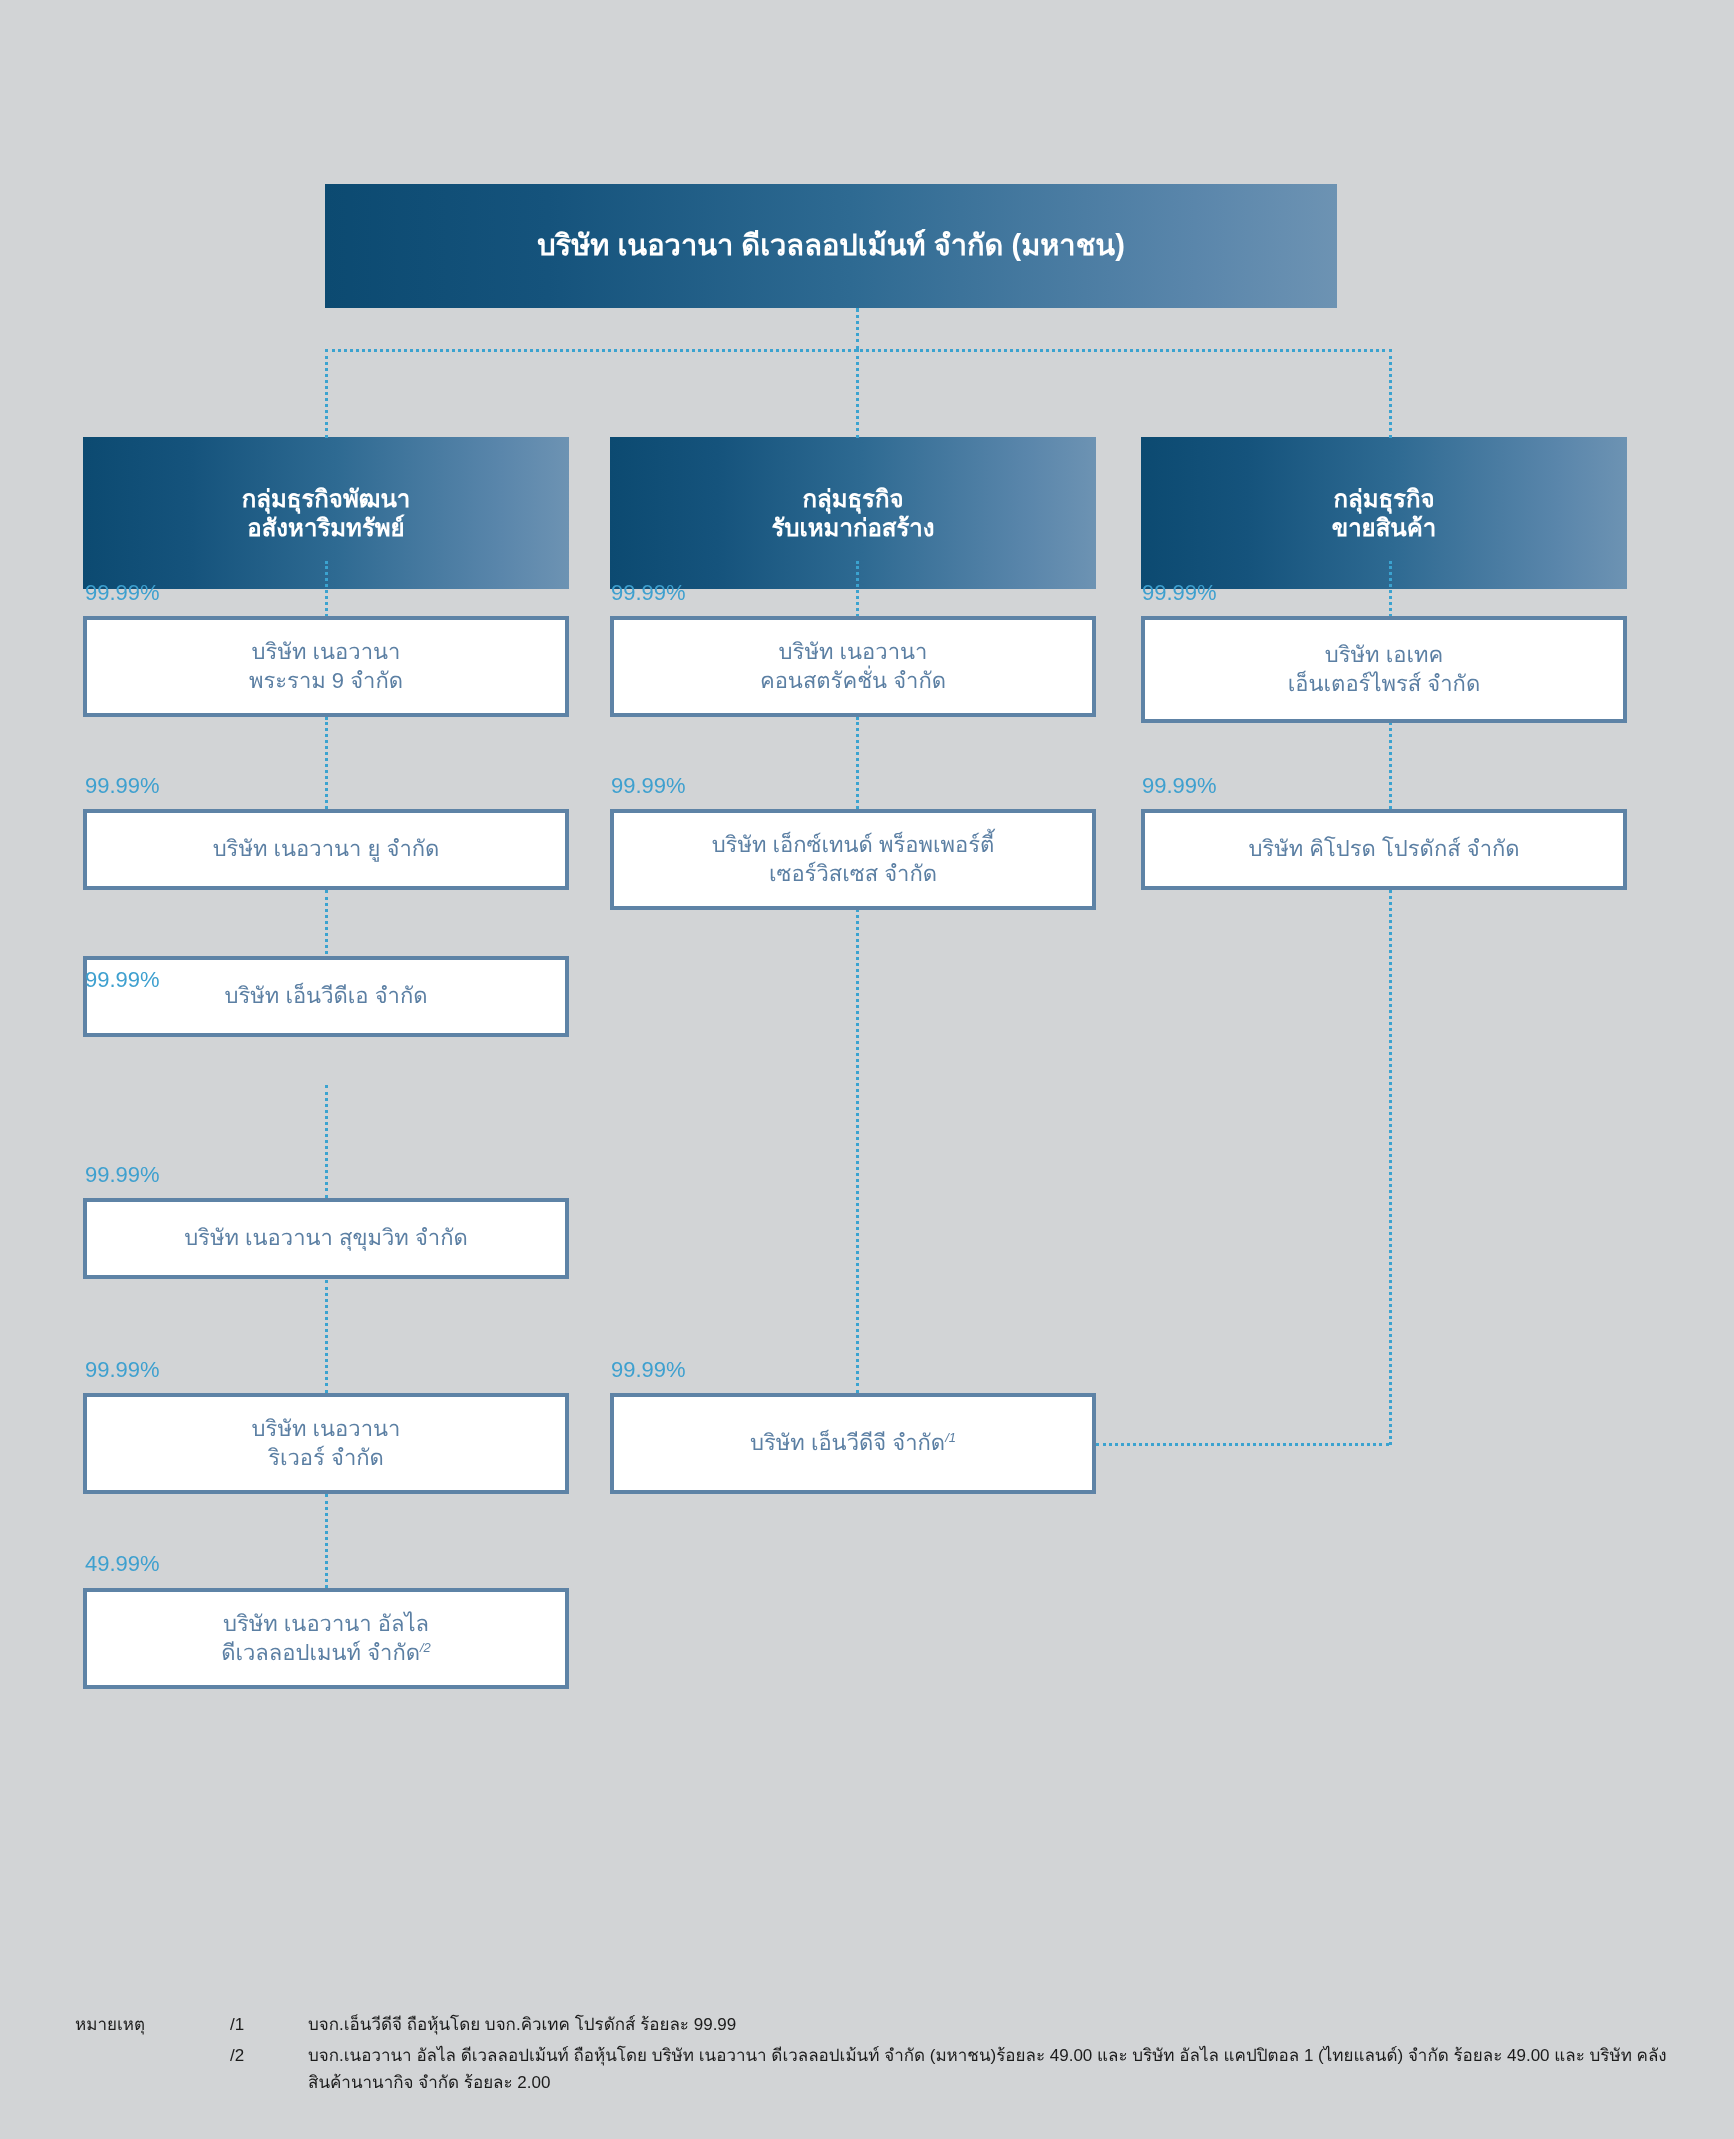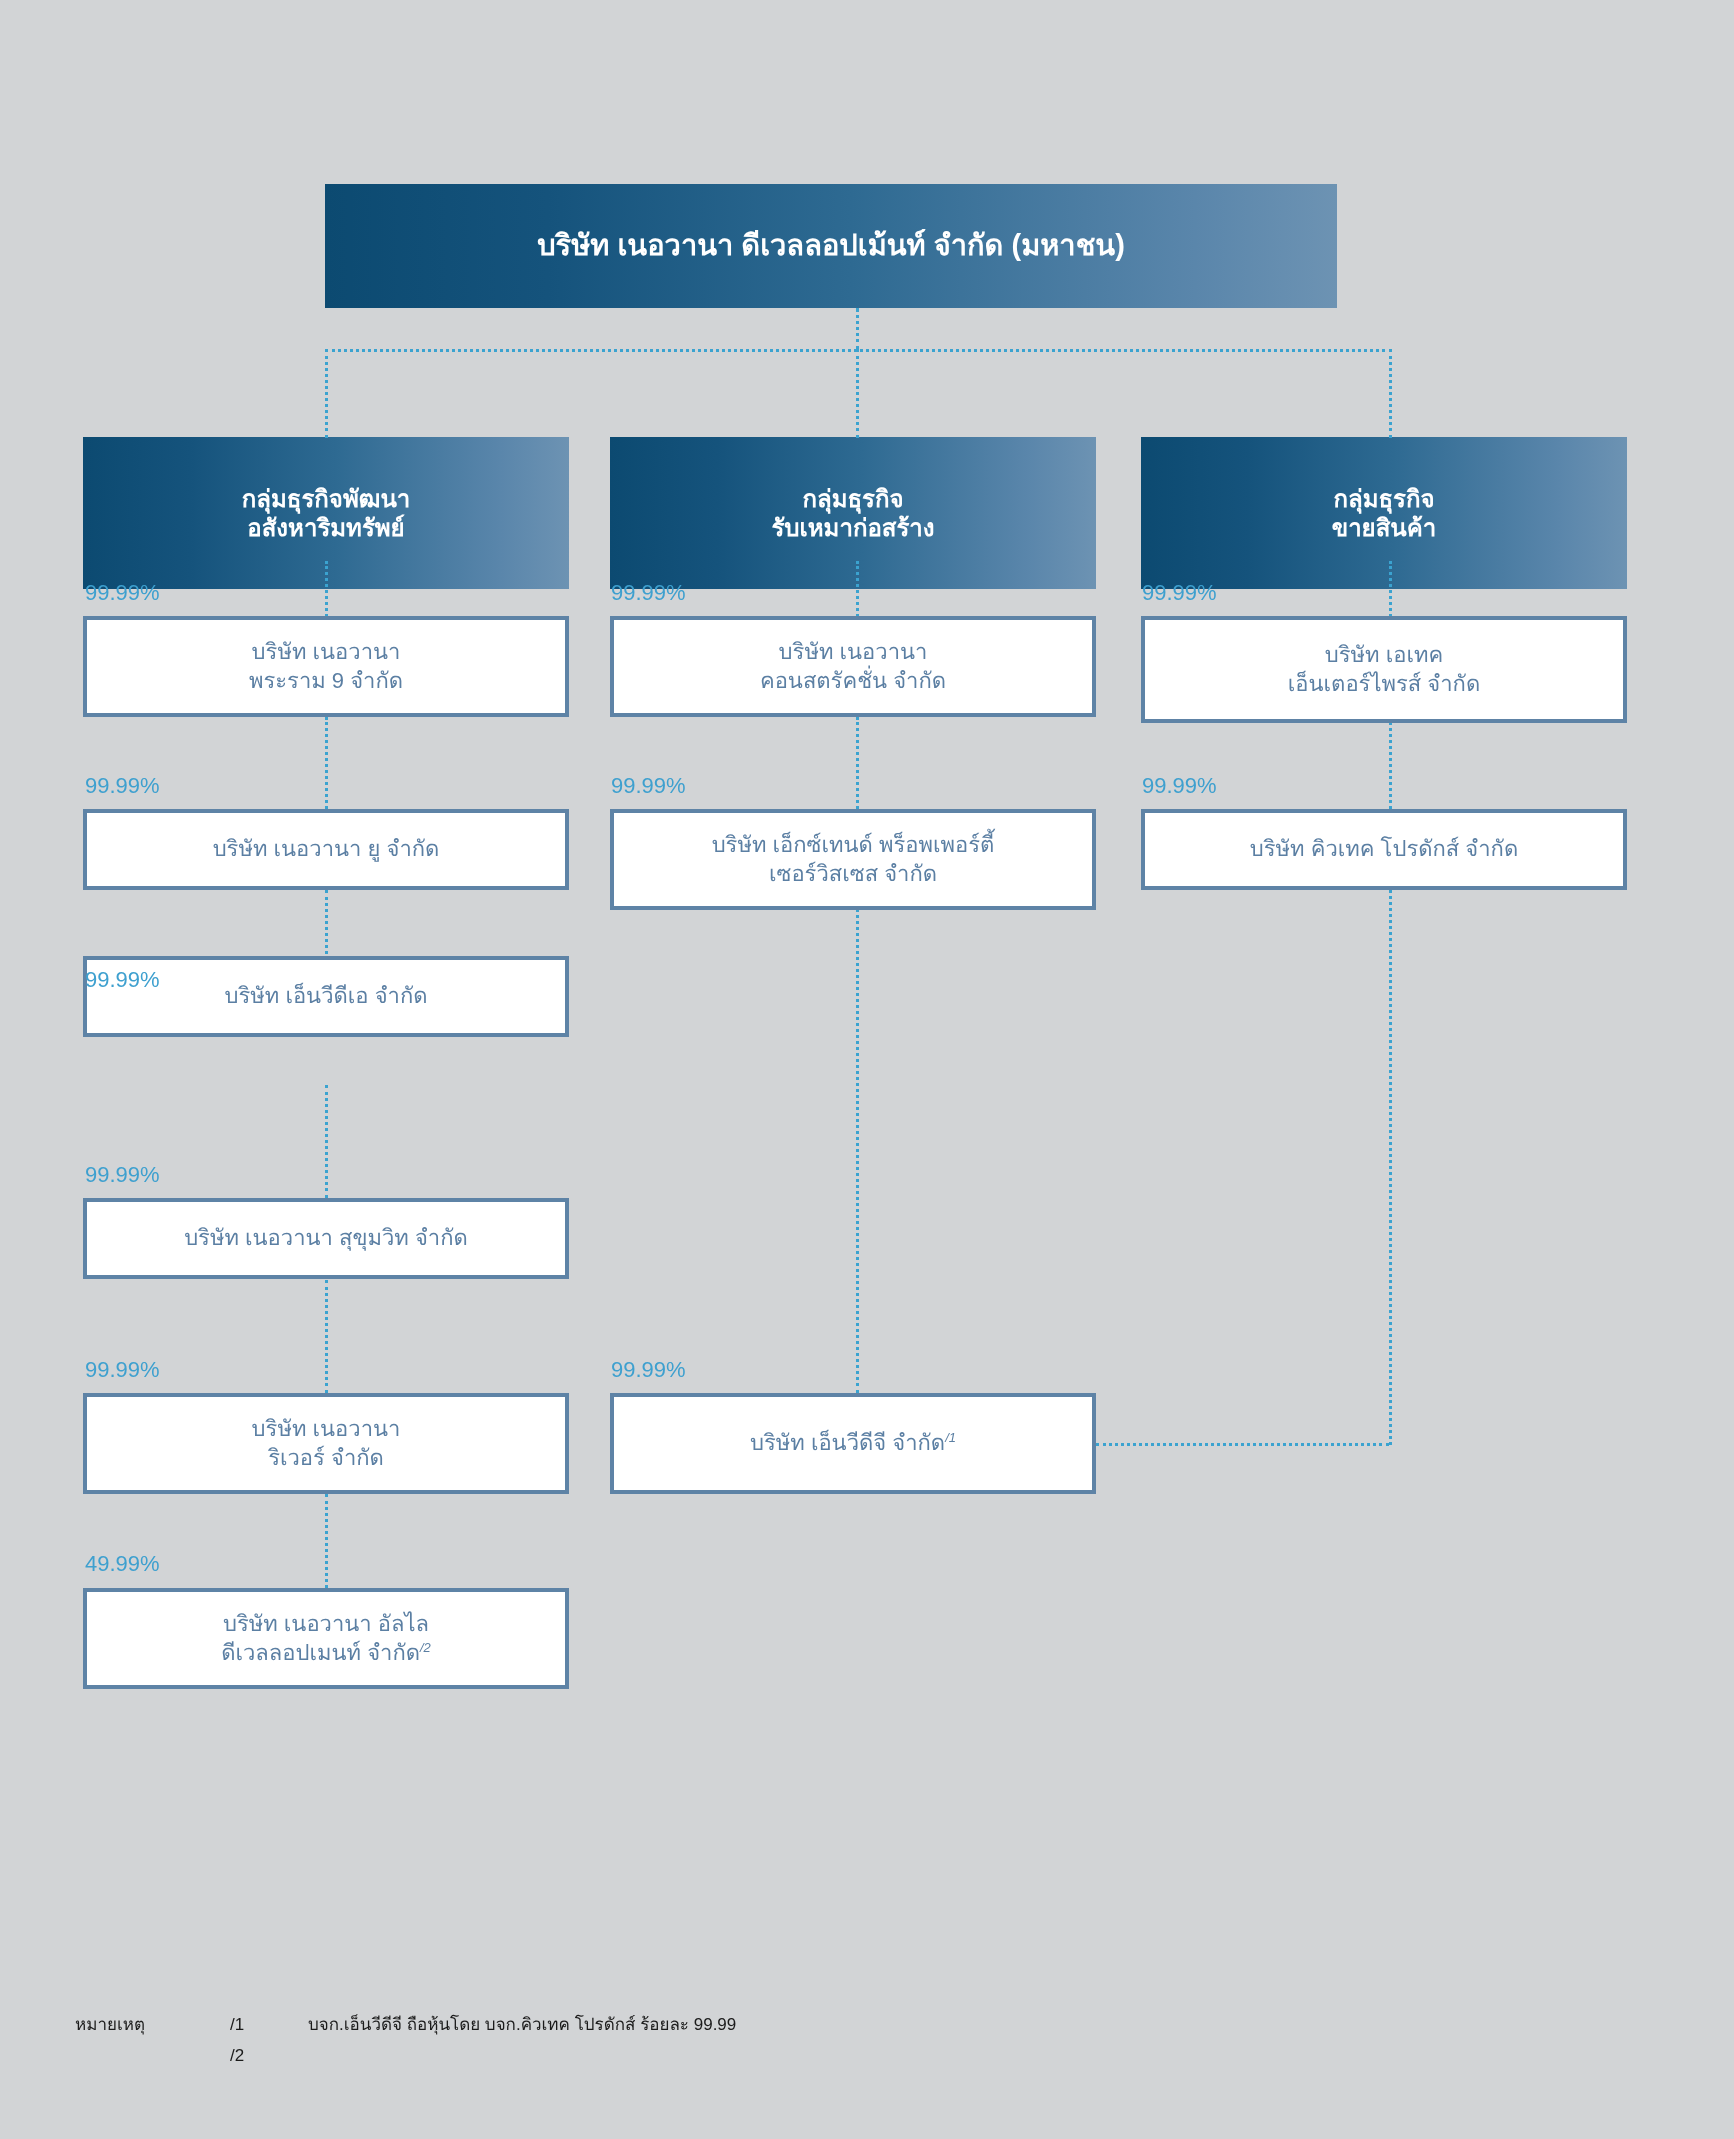--- a/index.html
+++ b/index.html
@@ -201,29 +201,30 @@
   <div class="pct" style="left:1142px; top:580px;">99.99%</div>
   <div class="sub" style="left:1141px; top:616px; height:107px;">
     <span>
       <span>บริษัท เอเทค</span><br>
       <span>เอ็นเตอร์ไพรส์ จำกัด</span>
     </span>
   </div>
 
   <div class="pct" style="left:1142px; top:773px;">99.99%</div>
   <div class="sub" style="left:1141px; top:809px; height:81px;">
-    <span>บริษัท คิวเทค โปรดักส์ จำกัด</span>
+    <span>บริษัท คิโปรด โปรดักส์ จำกัด</span>
   </div>
 
   <div id="notes">
     <div class="note-row">
       <div class="note-label">หมายเหตุ</div>
       <div class="note-num">/1</div>
       <div class="note-text">บจก.เอ็นวีดีจี ถือหุ้นโดย บจก.คิวเทค โปรดักส์ ร้อยละ 99.99</div>
     </div>
     <div class="note-row">
       <div class="note-label"></div>
       <div class="note-num">/2</div>
+      <div class="note-text">บจก.เนอวานา อัลไล ดีเวลลอปเม้นท์ ถือหุ้นโดย บริษัท เนอวานา ดีเวลลอปเม้นท์ จำกัด (มหาชน)ร้อยละ 49.00 และ บริษัท อัลไล แคปปิตอล 1 (ไทยแลนด์) จำกัด ร้อยละ 49.00 และ บริษัท คลังสินค้านานากิจ จำกัด ร้อยละ 2.00</div>
     </div>
   </div>
 
 </div>
 
 
 </body></html>

